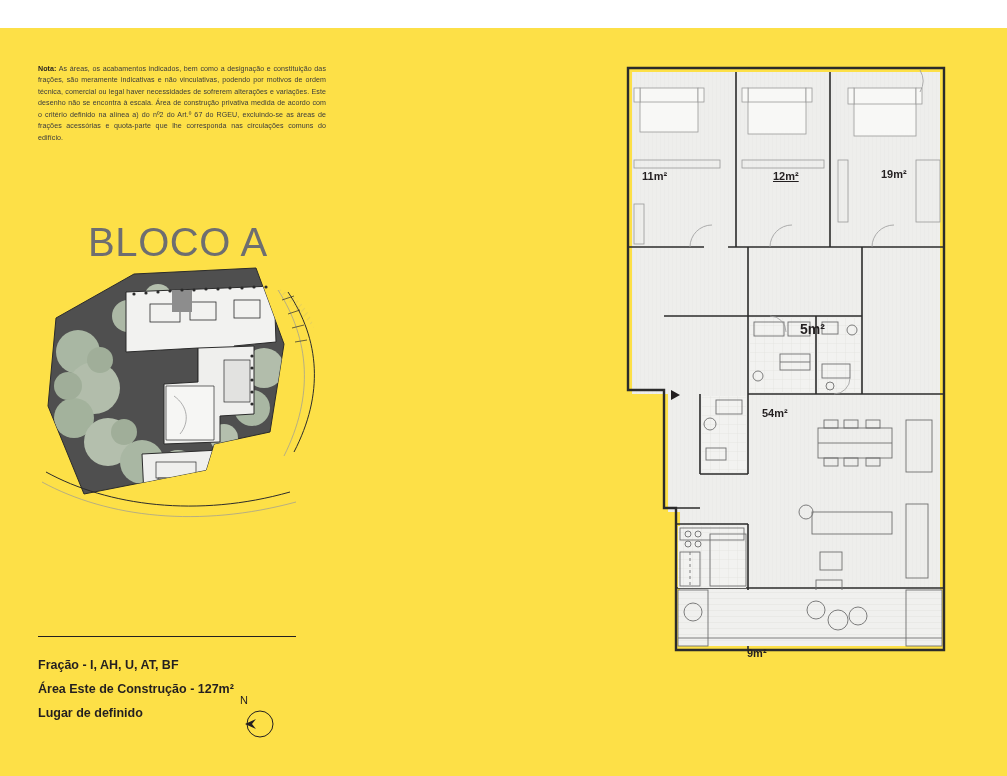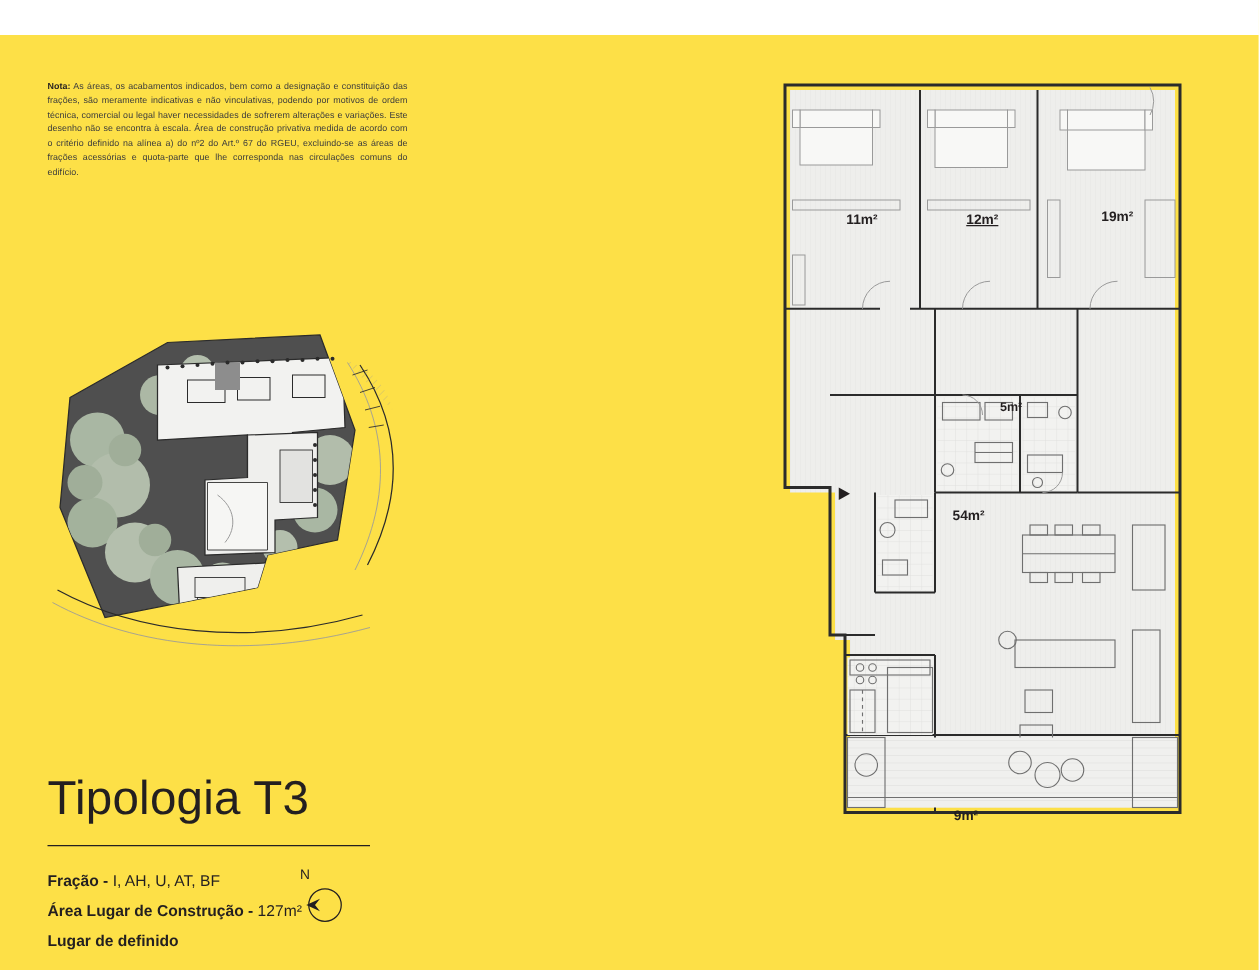--- a/index.html
+++ b/index.html
@@ -73,40 +73,40 @@
     height: 1px;
     background: #231f20;
     margin: 16px 0 16px 0;
   }
   .spec-line {
     font-size: 12.5px;
     line-height: 1.92;
     color: #231f20;
   }
   .spec-line .lbl { font-weight: bold; }
-  .spec-line .val { font-weight: normal; }
+  .spec-line .val { font-weight: bold; }
 
   
   .plan {
     position: absolute;
     left: 620px;
     top: 36px;
     width: 360px;
     height: 665px;
   }
   .plan svg { display: block; }
 
   .arealbl {
     position: absolute;
     font-size: 11px;
     font-weight: bold;
     color: #231f20;
     white-space: nowrap;
   }
-  .arealbl.small { font-size: 10px; }
+  .arealbl.small { font-size: 14px; }
 
   .entry-arrow {
     position: absolute;
     left: 671px;
     top: 362px;
     width: 0; height: 0;
     border-top: 5px solid transparent;
     border-bottom: 5px solid transparent;
     border-left: 9px solid #231f20;
   }
@@ -129,20 +129,21 @@
 </style>
 </head>
 <body>
 
 <div id="page">
 
   <div class="note-block">
     <b>Nota:</b><span> As áreas, os acabamentos indicados, bem como a designação e constituição das frações, são meramente indicativas e não vinculativas, podendo por motivos de ordem técnica, comercial ou legal haver necessidades de sofrerem alterações e variações. Este desenho não se encontra à escala. Área de construção privativa medida de acordo com o critério definido na alínea a) do nº2 do Art.º 67 do RGEU, excluindo-se as áreas de frações acessórias e quota-parte que lhe corresponda nas circulações comuns do edifício.</span>
   </div>
 
+  <div class="bloco-title">BLOCO A</div>
 
   <div class="siteplan">
     <svg width="290" height="270" viewBox="0 0 290 270" xmlns="http://www.w3.org/2000/svg">
       <defs>
         <clipPath id="siteclip">
           <path d="M18,62 L96,18 L218,12 L246,88 L232,176 L176,188 L168,214 L46,238 L10,150 Z"></path>
         </clipPath>
         <pattern id="hatch" width="5" height="5" patternUnits="userSpaceOnUse" patternTransform="rotate(45)">
           <line x1="0" y1="0" x2="0" y2="5" stroke="#9a9a9a" stroke-width="0.7"></line>
         </pattern>
@@ -223,27 +224,26 @@
     <div class="north">
       <span class="n-letter">N</span>
       <svg width="48" height="48" viewBox="0 0 48 48" xmlns="http://www.w3.org/2000/svg">
         <circle cx="26" cy="28" r="13" fill="none" stroke="#231f20" stroke-width="1"></circle>
         <path d="M11,28 L22,23 L18,28 L22,33 Z" fill="#231f20"></path>
       </svg>
     </div>
   </div>
 
   <div class="typology">
-    <h1>Tipologia T3</h1>
     <div class="rule"></div>
     <div class="spec-line">
       <span class="lbl">Fração - </span><span class="val">I, AH, U, AT, BF</span>
     </div>
     <div class="spec-line">
-      <span class="lbl">Área Lugar de Construção - </span><span class="val">127m²</span>
+      <span class="lbl">Área Este de Construção - </span><span class="val">127m²</span>
     </div>
     <div class="spec-line">
       <span class="lbl">Lugar de definido</span>
     </div>
   </div>
 
   <div class="plan">
     <svg width="360" height="665" viewBox="0 0 360 665" xmlns="http://www.w3.org/2000/svg">
       <defs>
         <pattern id="floorgrain" width="4" height="4" patternUnits="userSpaceOnUse">
@@ -411,22 +411,22 @@
         <line x1="20" y1="4" x2="96" y2="4"></line>
         <line x1="128" y1="4" x2="196" y2="4"></line>
         <line x1="230" y1="4" x2="306" y2="4"></line>
         <line x1="324" y1="40" x2="324" y2="150"></line>
         <line x1="324" y1="350" x2="324" y2="500"></line>
         <line x1="8" y1="120" x2="8" y2="180"></line>
       </g>
     </svg>
   </div>
 
-  <div class="arealbl" style="left:677px; top:142px;">11m²</div>
+  <div class="arealbl" style="left:642px; top:142px;">11m²</div>
   <div class="arealbl" style="left:773px; top:142px;text-decoration:underline;">12m²</div>
   <div class="arealbl" style="left:881px; top:140px;">19m²</div>
   <div class="arealbl small" style="left:800px; top:293px;">5m²</div>
   <div class="arealbl" style="left:762px; top:379px;">54m²</div>
-  <div class="arealbl" style="left:763px; top:619px;text-align:right;">9m²</div>
+  <div class="arealbl" style="left:747px; top:619px;text-align:right;">9m²</div>
 
   <div class="entry-arrow"></div>
 
 </div>
 
 </body></html>

